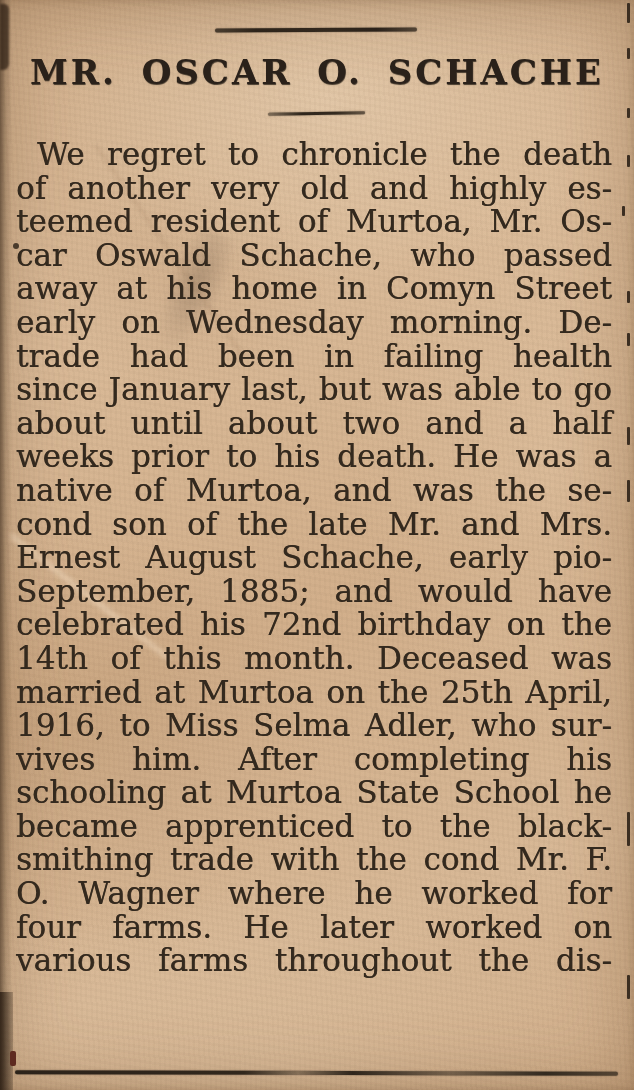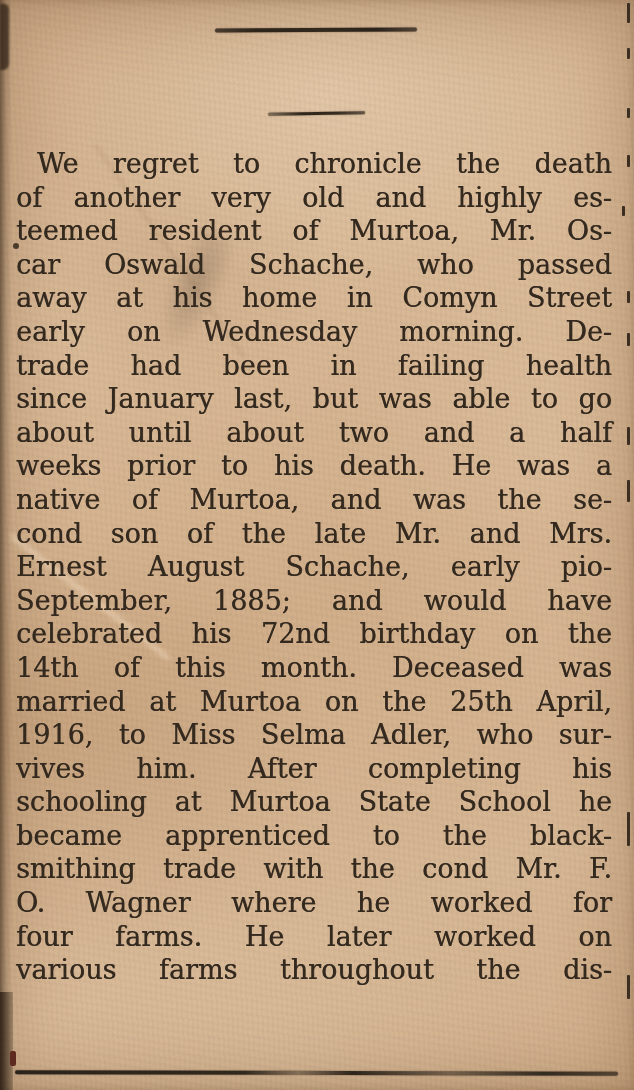--- a/index.html
+++ b/index.html
@@ -56,23 +56,23 @@
   .headline {
     position: absolute; left: 0; top: 52px; width: 100%;
     margin: 0; text-align: center;
     font-size: 34px; font-weight: bold; letter-spacing: 3px; word-spacing: 10px;
     color: var(--headline-ink, #2a211a);
     text-shadow: 0.4px 0.5px 0.8px rgba(38,30,21,0.8);
   }
   .rule-divider { left: 268px; top: 112px; width: 97px; height: 3px; transform: rotate(-0.8deg);
                 background: linear-gradient(90deg, rgba(50,40,29,0.55), #2f261c 35%, #342a1f 70%, rgba(50,40,29,0.7)); }
   .article {
-    position: absolute; left: 16px; top: 147px; width: 596px;
+    position: absolute; left: 16px; top: 138px; width: 596px;
     color: var(--ink, #33291e);
-    font-size: 27px;
+    font-size: 31px;
     text-shadow: 0.4px 0.4px 0.6px rgba(45,35,25,0.75);
   }
   .line {
     height: 33.6px; line-height: 33.6px;
     text-align: justify; text-align-last: justify;
     white-space: nowrap;
   }
   .line.first { text-indent: 21px; }
   .dash {
     position: absolute; left: 627px; width: 3px;
@@ -112,20 +112,21 @@
   <div class="grain"></div>
   <div class="edge-left"></div>
   <div class="edge-left-top"></div>
   <div class="edge-left-bottom"></div>
   <div class="smudge"></div>
   <div class="crease1"></div>
   <div class="crease2"></div>
 
   <div class="rule rule-top"></div>
 
+  <h1 class="headline">MR. OSCAR O. SCHACHE</h1>
 
   <div class="rule rule-divider"></div>
 
   <div class="article">
       <div class="line first">We regret to chronicle the death</div>
       <div class="line">of another very old and highly es-</div>
       <div class="line">teemed resident of Murtoa, Mr. Os-</div>
       <div class="line">car Oswald Schache, who passed</div>
       <div class="line">away at his home in Comyn Street</div>
       <div class="line">early on Wednesday morning. De-</div>

